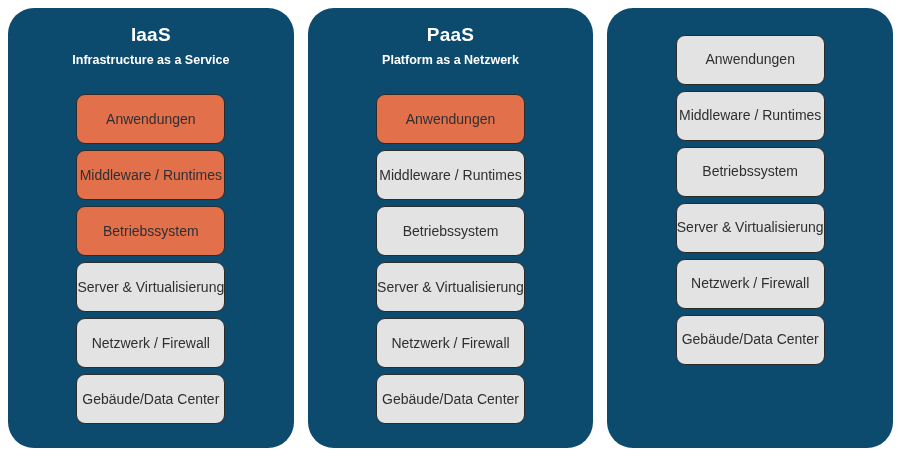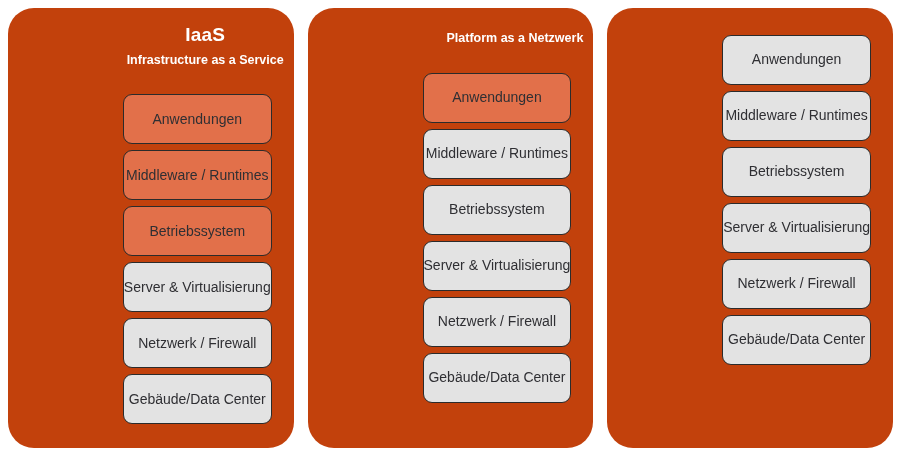--- a/index.html
+++ b/index.html
@@ -22,27 +22,27 @@
     flex-direction: row;
     align-items: stretch;
     justify-content: space-between;
     padding: 8px 8px 13px 8px;
     box-sizing: border-box;
     gap: 14px;
   }
   .panel {
     position: relative;
     flex: 1 1 0;
-    background: #c2410c;
+    background: #0c4a6e;
     border-radius: 26px;
     box-sizing: border-box;
     padding: 0;
     display: flex;
     flex-direction: column;
-    align-items: flex-end;
+    align-items: center;
     overflow: hidden;
   }
   .panel-header {
     padding: 16px 10px 0 10px;
     text-align: center;
     color: #ffffff;
     user-select: none;
   }
   .panel-title {
     font-size: 19px;
@@ -122,20 +122,21 @@
       <div class="layer gray">Server &amp; Virtualisierung</div>
       <div class="layer gray">Netzwerk / Firewall</div>
       <div class="layer gray">Gebäude/Data Center</div>
     </div>
     <div class="divider-bottom"></div>
     <div class="panel-footer-space"></div>
   </div>
 
   <div class="panel">
     <div class="panel-header">
+      <div class="panel-title">PaaS</div>
       <div class="panel-subtitle">Platform as a Netzwerk</div>
     </div>
     <div class="divider"></div>
     <div class="layer-stack">
       <div class="layer highlight">Anwendungen</div>
       <div class="layer gray">Middleware / Runtimes</div>
       <div class="layer gray">Betriebssystem</div>
       <div class="layer gray">Server &amp; Virtualisierung</div>
       <div class="layer gray">Netzwerk / Firewall</div>
       <div class="layer gray">Gebäude/Data Center</div>

